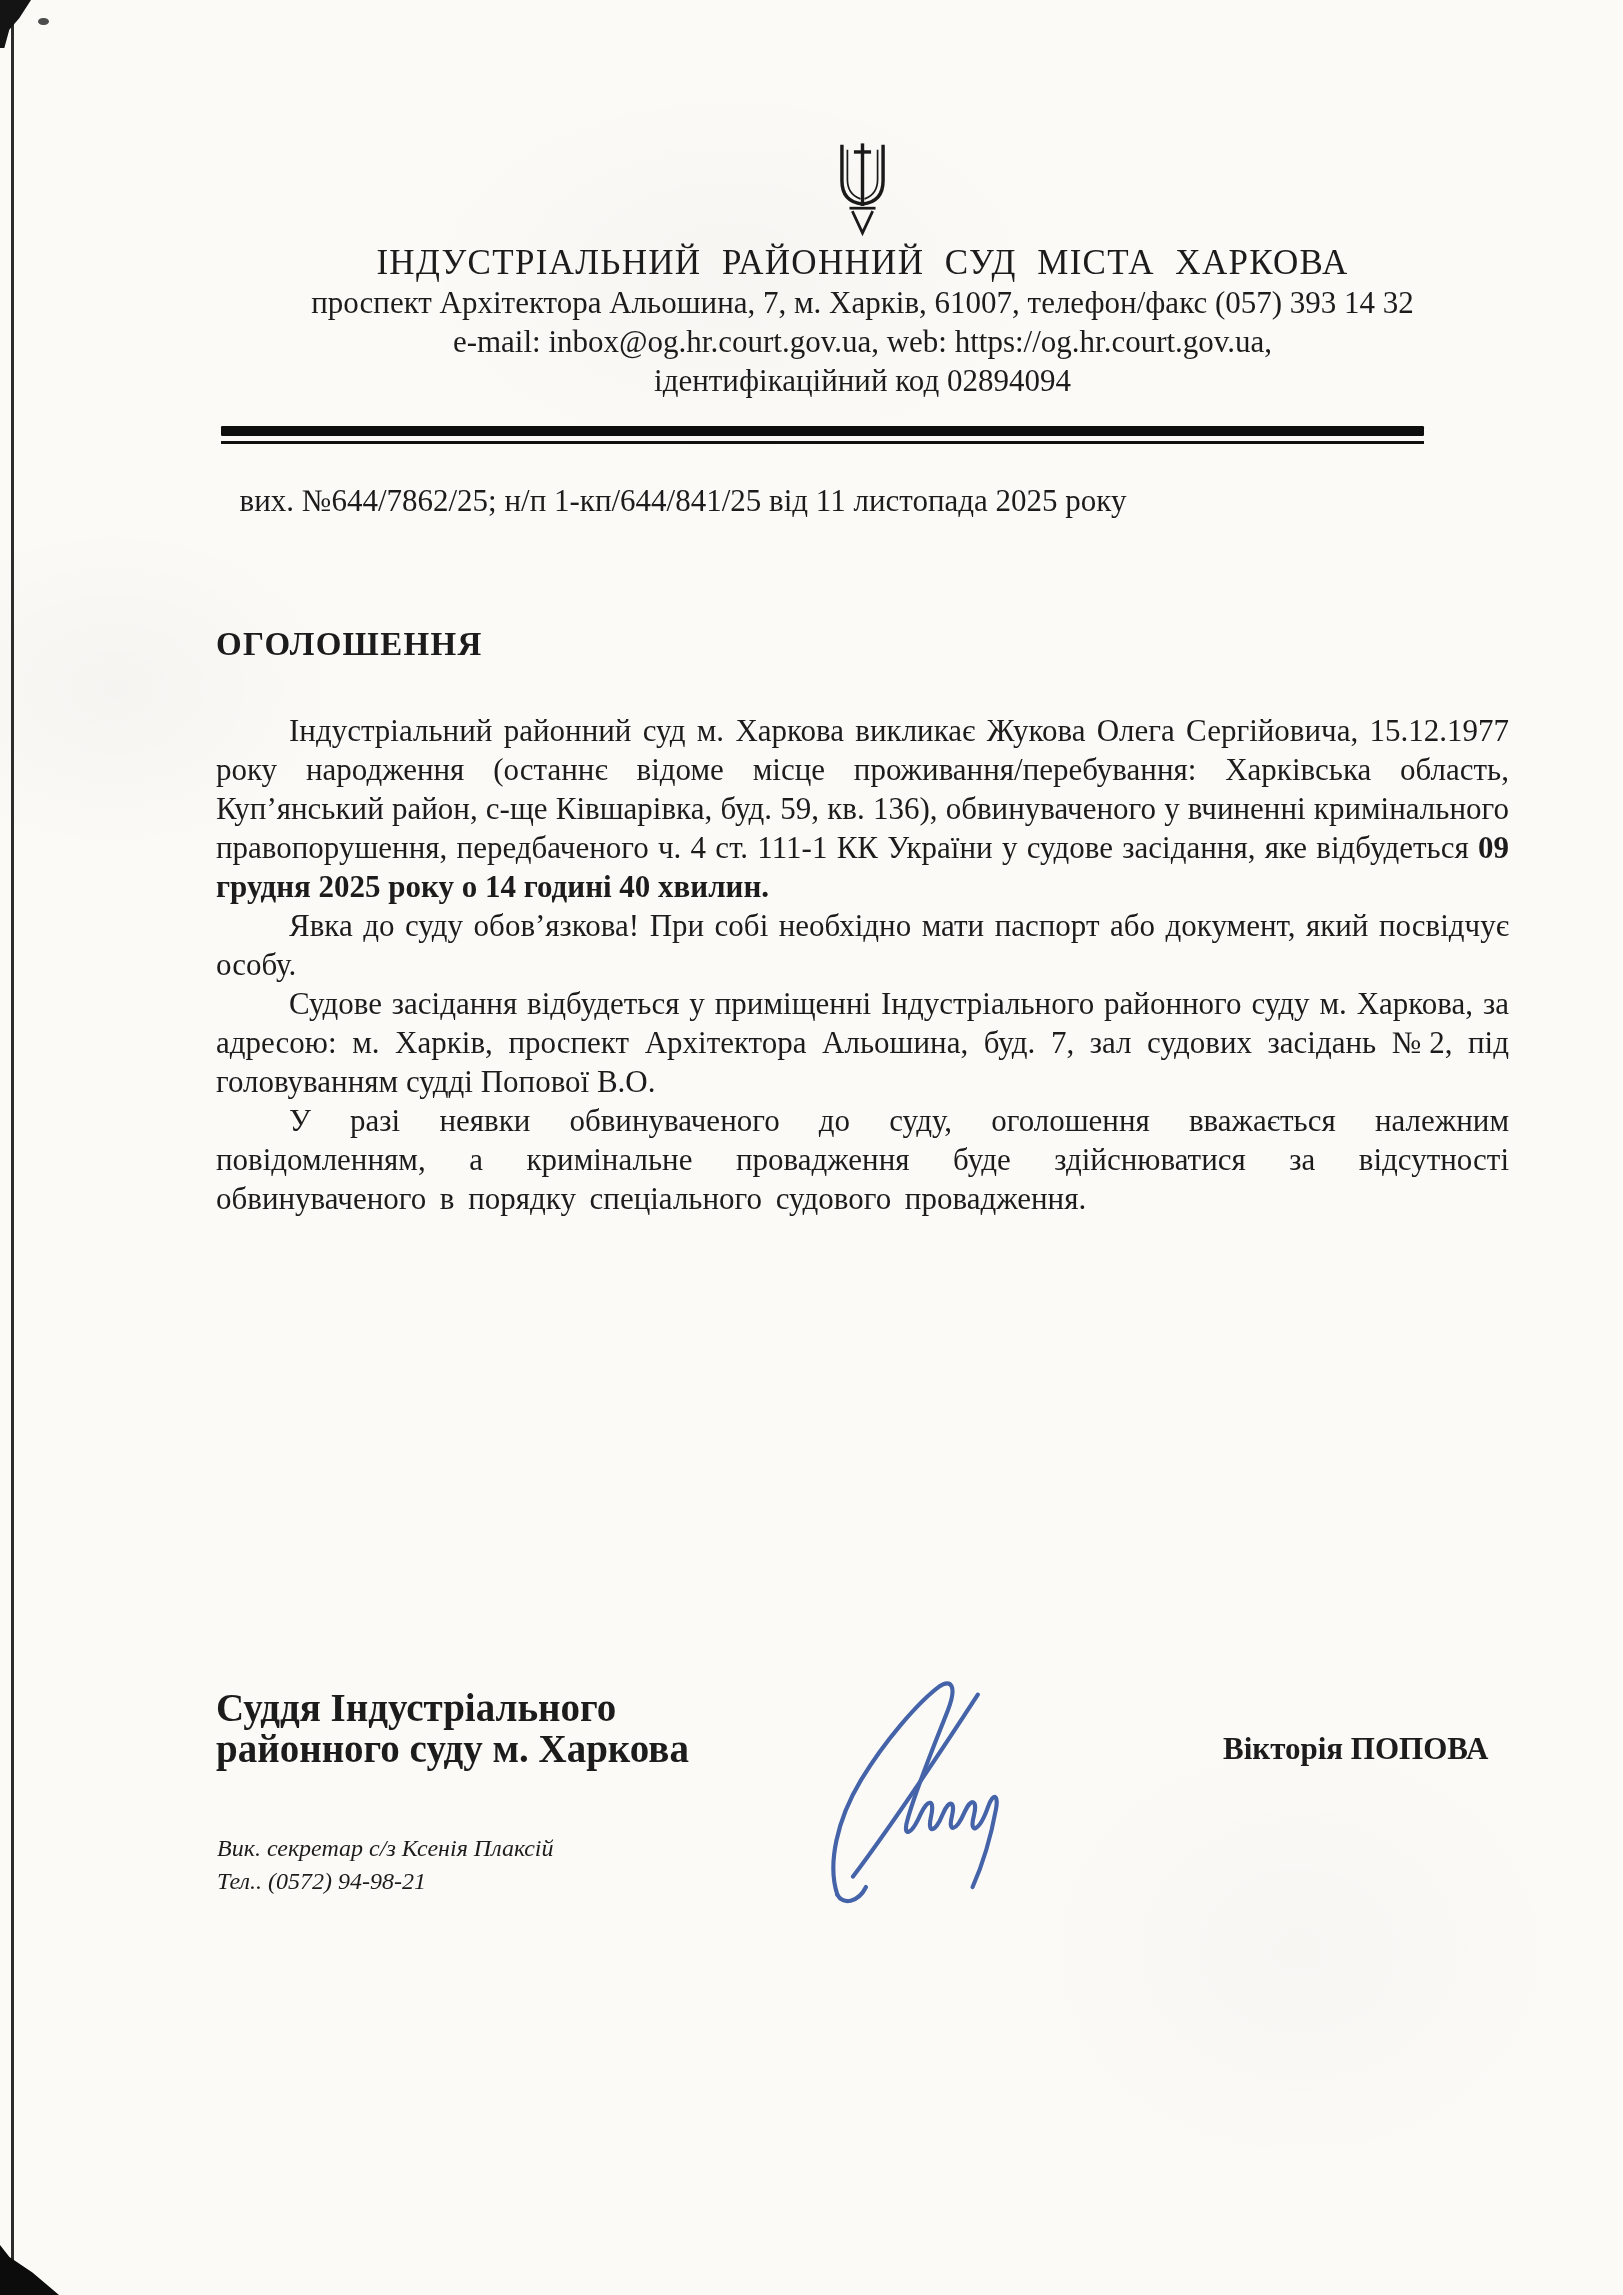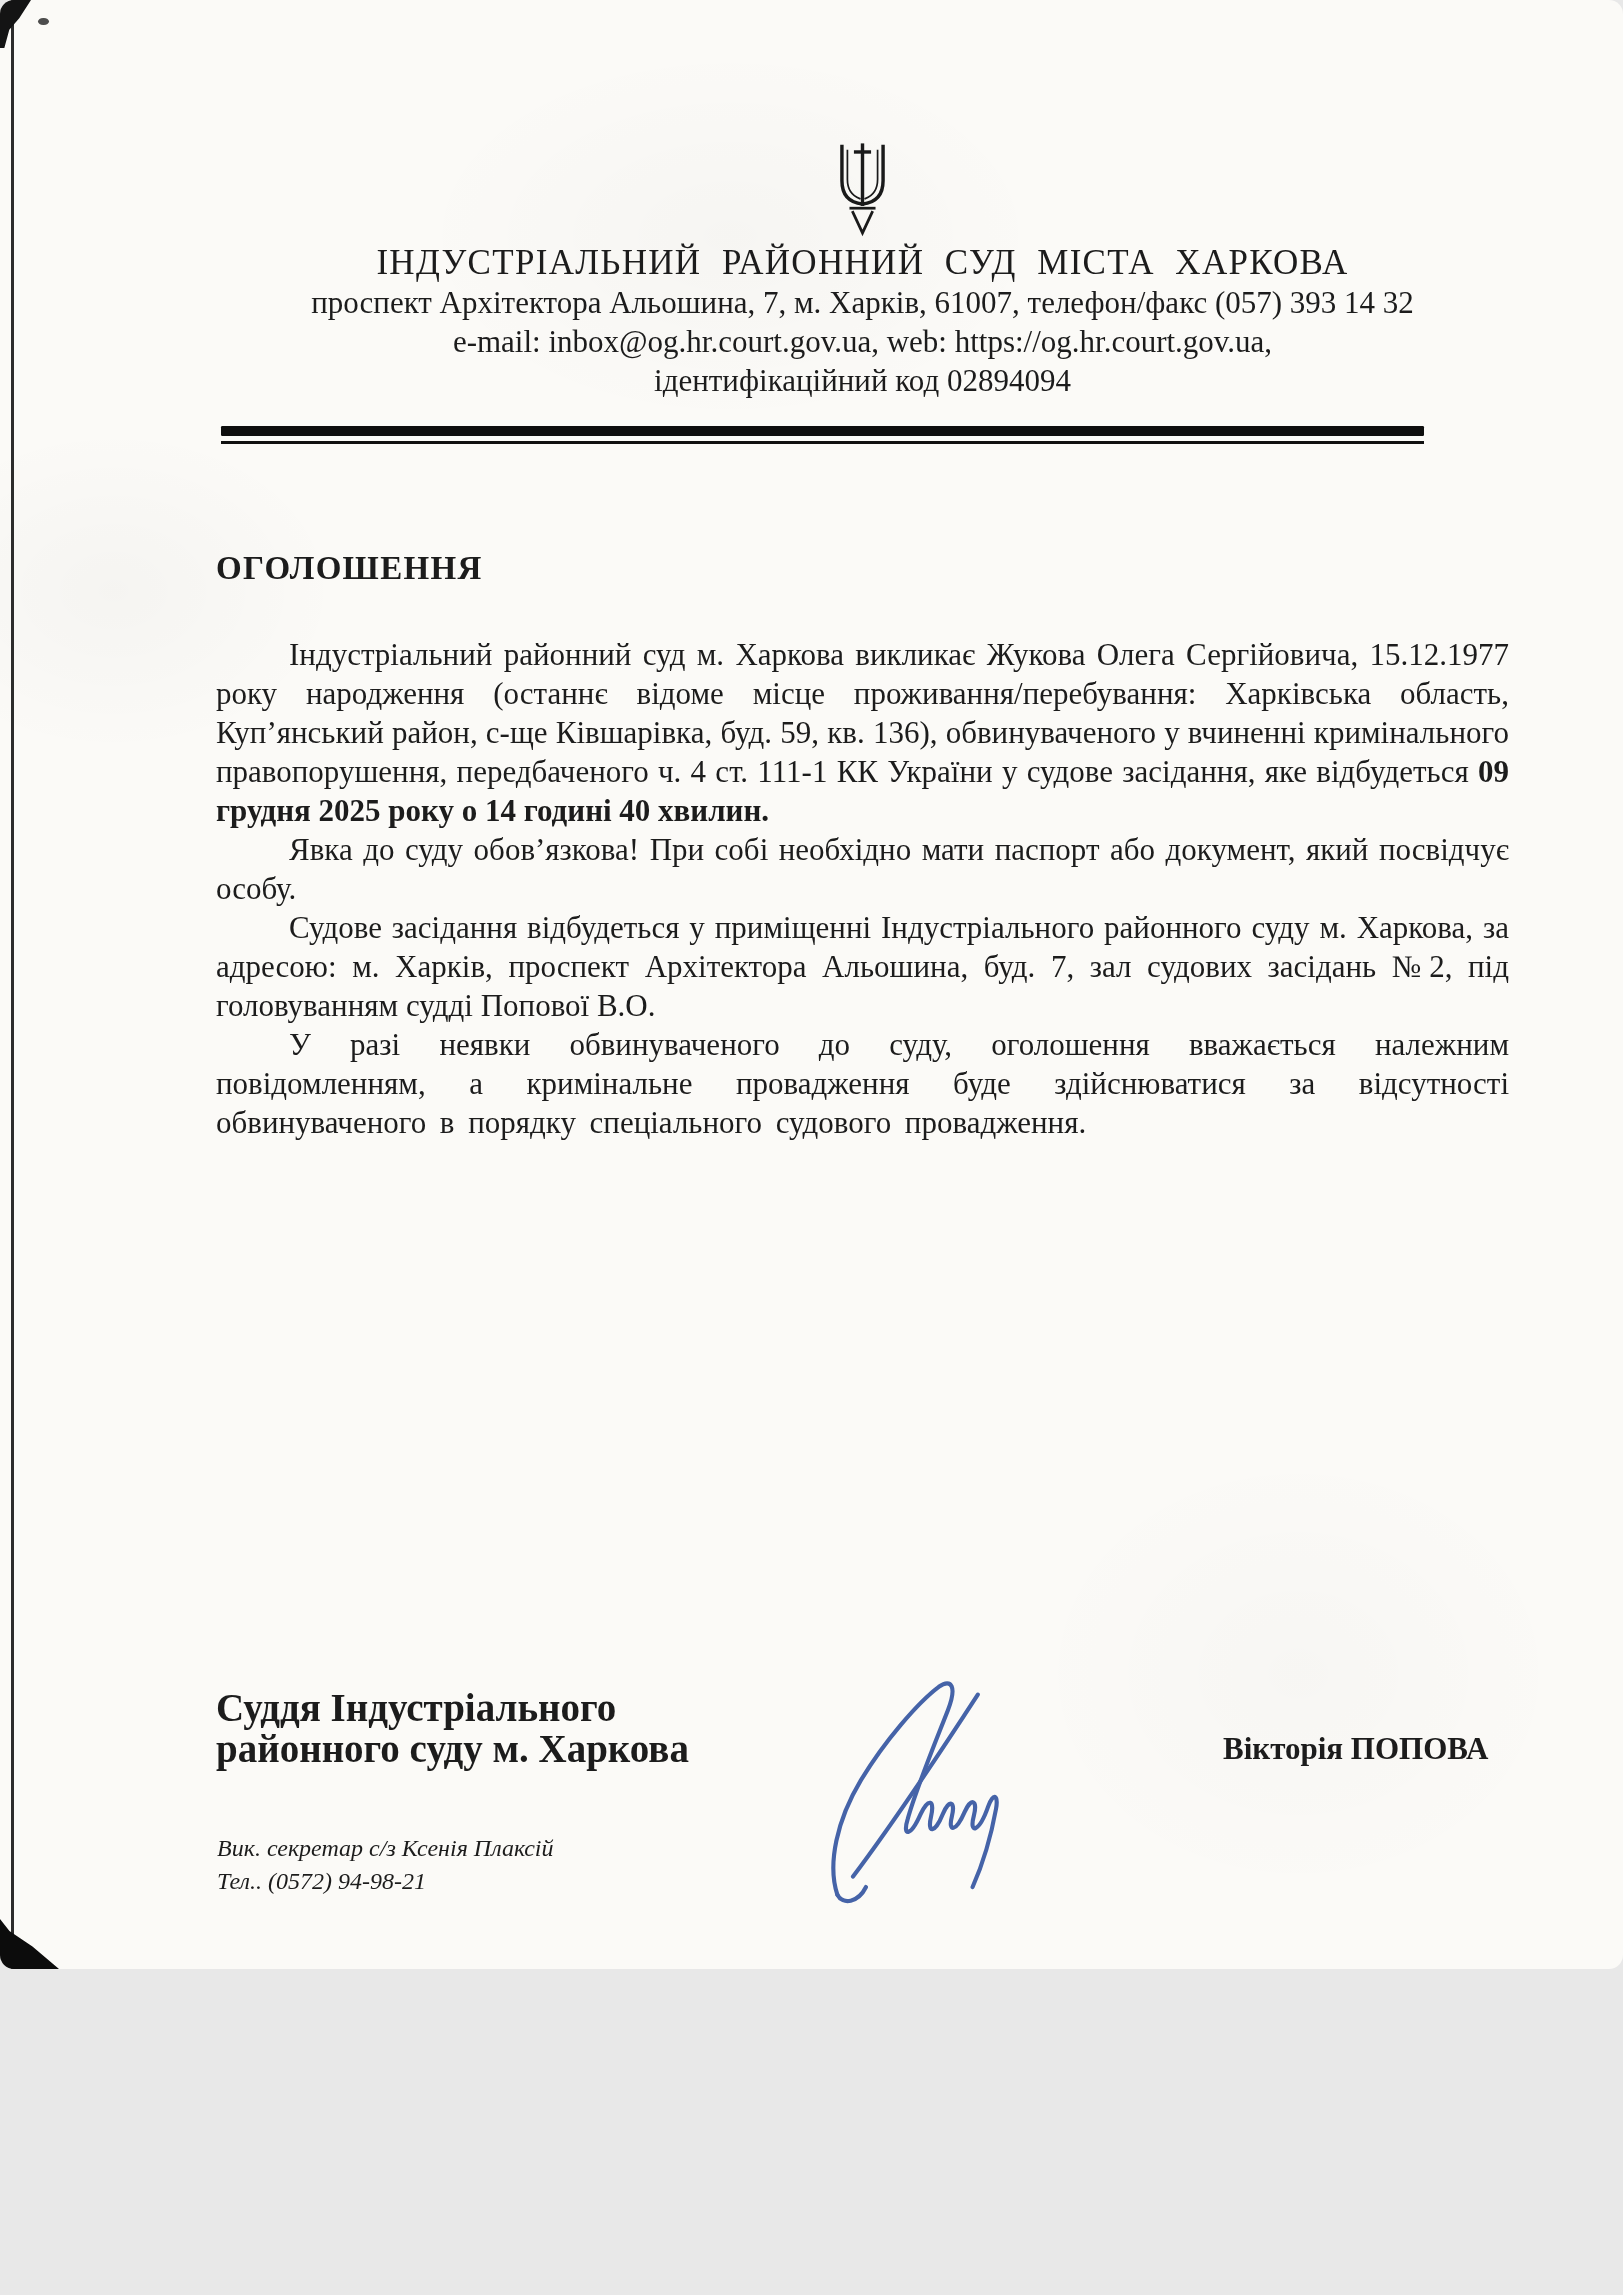--- a/index.html
+++ b/index.html
@@ -1,29 +1,28 @@
 <!DOCTYPE html>
 <html style="font-size:10.5px"><head>
 <meta charset="utf-8">
 <style>
   html, body { margin: 0; padding: 0; background: #e8e8e8; }
   .page {
     position: relative;
     width: 1623px;
-    height: 1969px;
+    height: 2295px;
     margin: 0 auto;
     background:
       radial-gradient(ellipse 327px 236px at 7% 30%, rgba(0,0,0,0.025), transparent 70%),
       radial-gradient(ellipse 458px 275px at 45% 12%, rgba(0,0,0,0.018), transparent 70%),
       radial-gradient(ellipse 393px 327px at 80% 85%, rgba(0,0,0,0.015), transparent 70%),
       #fbfaf7;
     font-family: "Liberation Serif", "DejaVu Serif", serif;
     color: #1c1c1c;
     overflow: hidden;
-    border-radius: 14px;
   }
 
   
   .edge-line { position: absolute; left: 10.5px; top: 0; width: 3.9px; height: 100%; background: #151515; opacity: .9; }
   .corner-top { position: absolute; left: 0; top: 0; width: 31px; height: 48px; background: #141414;
     clip-path: polygon(0 0, 100% 0, 62% 38%, 30% 62%, 14% 100%, 0 100%); }
   .speck { position: absolute; left: 38px; top: 18.3px; width: 10.5px; height: 7.2px; background: #222; border-radius: 50%; opacity: .8; }
   .corner-bottom { position: absolute; left: 0; bottom: 0; width: 59px; height: 50px; background: #0c0c0c;
     clip-path: polygon(0 0, 16% 24%, 55% 55%, 100% 100%, 0 100%); }
 
@@ -84,20 +83,21 @@
       <div class="header-line">проспект Архітектора Альошина, 7, м. Харків, 61007, телефон/факс (057) 393 14 32</div>
       <div class="header-line">e-mail: inbox@og.hr.court.gov.ua, web: https://og.hr.court.gov.ua,</div>
       <div class="header-line">ідентифікаційний код 02894094</div>
     </div>
 
     <div class="rule-wrap">
       <div class="rule-thick"></div>
       <div class="rule-thin"></div>
     </div>
 
+    <div class="ref-line">вих. №644/7862/25; н/п 1-кп/644/841/25 від 11 листопада 2025 року</div>
 
     <div class="doc-title">ОГОЛОШЕННЯ</div>
 
     <div class="body-text">
       <p><span>Індустріальний районний суд м. Харкова викликає Жукова Олега Сергійовича, 15.12.1977 року народження (останнє відоме місце проживання/перебування: Харківська область, Куп’янський район, с-ще Ківшарівка, буд. 59, кв. 136), обвинуваченого у вчиненні кримінального правопорушення, передбаченого ч. 4 ст. 111-1 КК України у судове засідання, яке відбудеться </span><b>09 грудня 2025 року о 14 годині 40 хвилин.</b></p>
       <p>Явка до суду обов’язкова! При собі необхідно мати паспорт або документ, який посвідчує особу.</p>
       <p>Судове засідання відбудеться у приміщенні Індустріального районного суду м. Харкова, за адресою: м. Харків, проспект Архітектора Альошина, буд. 7, зал судових засідань №2, під головуванням судді Попової В.О.</p>
       <p class="wide">У разі неявки обвинуваченого до суду, оголошення вважається належним повідомленням, а кримінальне провадження буде здійснюватися за відсутності обвинуваченого в порядку спеціального судового провадження.</p>
     </div>
 

